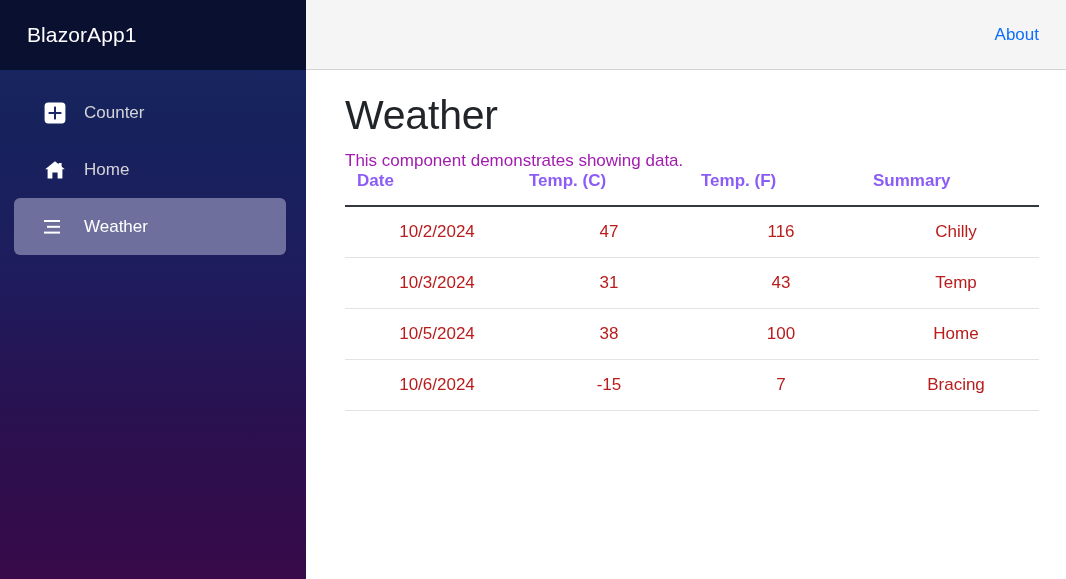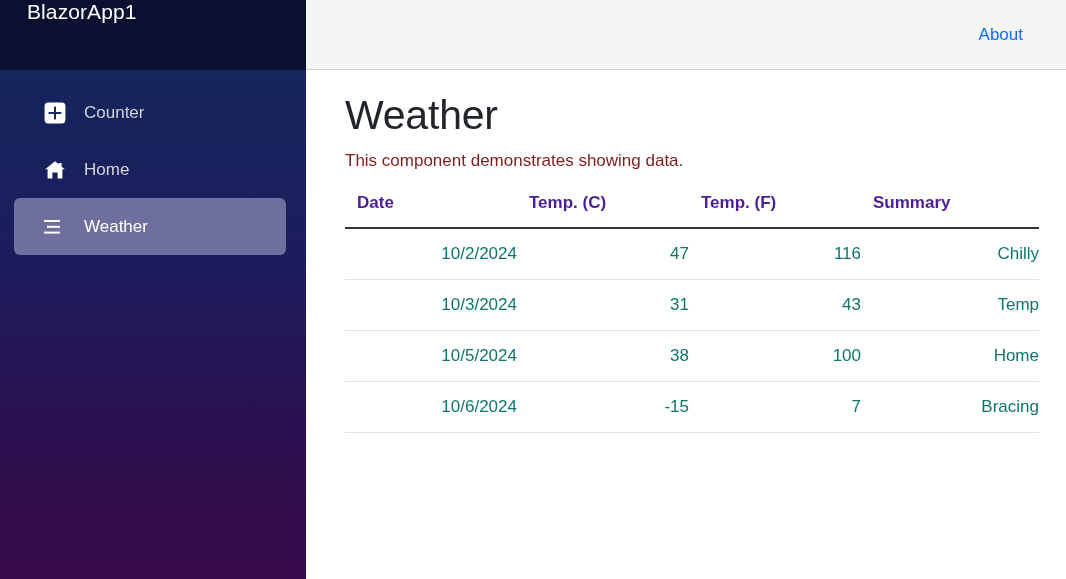--- a/index.html
+++ b/index.html
@@ -28,20 +28,21 @@
     background-image: linear-gradient(180deg, #1b2a67 0%, #16235c 18%, #1d1d5e 45%, #2a1150 72%, #380a49 100%);
     display: flex;
     flex-direction: column;
   }
 
   .brand-bar {
     height: 70px;
     flex: 0 0 70px;
     background: #0a1030;
     display: flex;
+    align-items: center;
     padding-left: 27px;
   }
 
   .brand-title {
     color: #ffffff;
     font-size: 21px;
     font-weight: 400;
     letter-spacing: 0.1px;
   }
 
@@ -94,21 +95,21 @@
   }
 
   .top-row {
     height: 70px;
     flex: 0 0 70px;
     background: #f5f5f5;
     border-bottom: 1px solid #d4d4d4;
     display: flex;
     align-items: center;
     justify-content: flex-end;
-    padding-right: 44px;
+    padding-right: 28px;
   }
 
   .about-link {
     color: #0d6efd;
     font-size: 17px;
     text-decoration: none;
     cursor: pointer;
   }
 
   .content {
@@ -121,45 +122,44 @@
     font-size: 41px;
     font-weight: 400;
     color: #212529;
     line-height: 1.15;
     margin-bottom: 12px;
     letter-spacing: -0.2px;
   }
 
   .page-subtitle {
     font-size: 17px;
-    color: #7f1d1d;
-    font-weight: 400;
-    margin-bottom: 22px;
+    color: #a21caf;
+    font-weight: 400;
   }
 
   table.weather-table {
     width: 694px;
     border-collapse: collapse;
     table-layout: fixed;
   }
 
   table.weather-table th {
     text-align: left;
     font-size: 17px;
     font-weight: bold;
-    color: #4c1d95;
+    color: #8b5cf6;
     padding: 0 0 14px 12px;
     border-bottom: 2px solid #32383e;
   }
 
   table.weather-table td {
-    text-align: right;
-    font-size: 17px;
-    font-weight: 400;
-    color: #0f766e;
+    text-align: center;
+    font-size: 17px;
+    font-weight: 400;
+    color: #b91c1c;
     padding: 15px 0 15px 12px;
     border-bottom: 1px solid #e3e3e5;
   }
 
   col.c-date    { width: 172px; }
   col.c-tempc   { width: 172px; }
   col.c-tempf   { width: 172px; }
   col.c-summary { width: 178px; }
 </style>
 </head>

